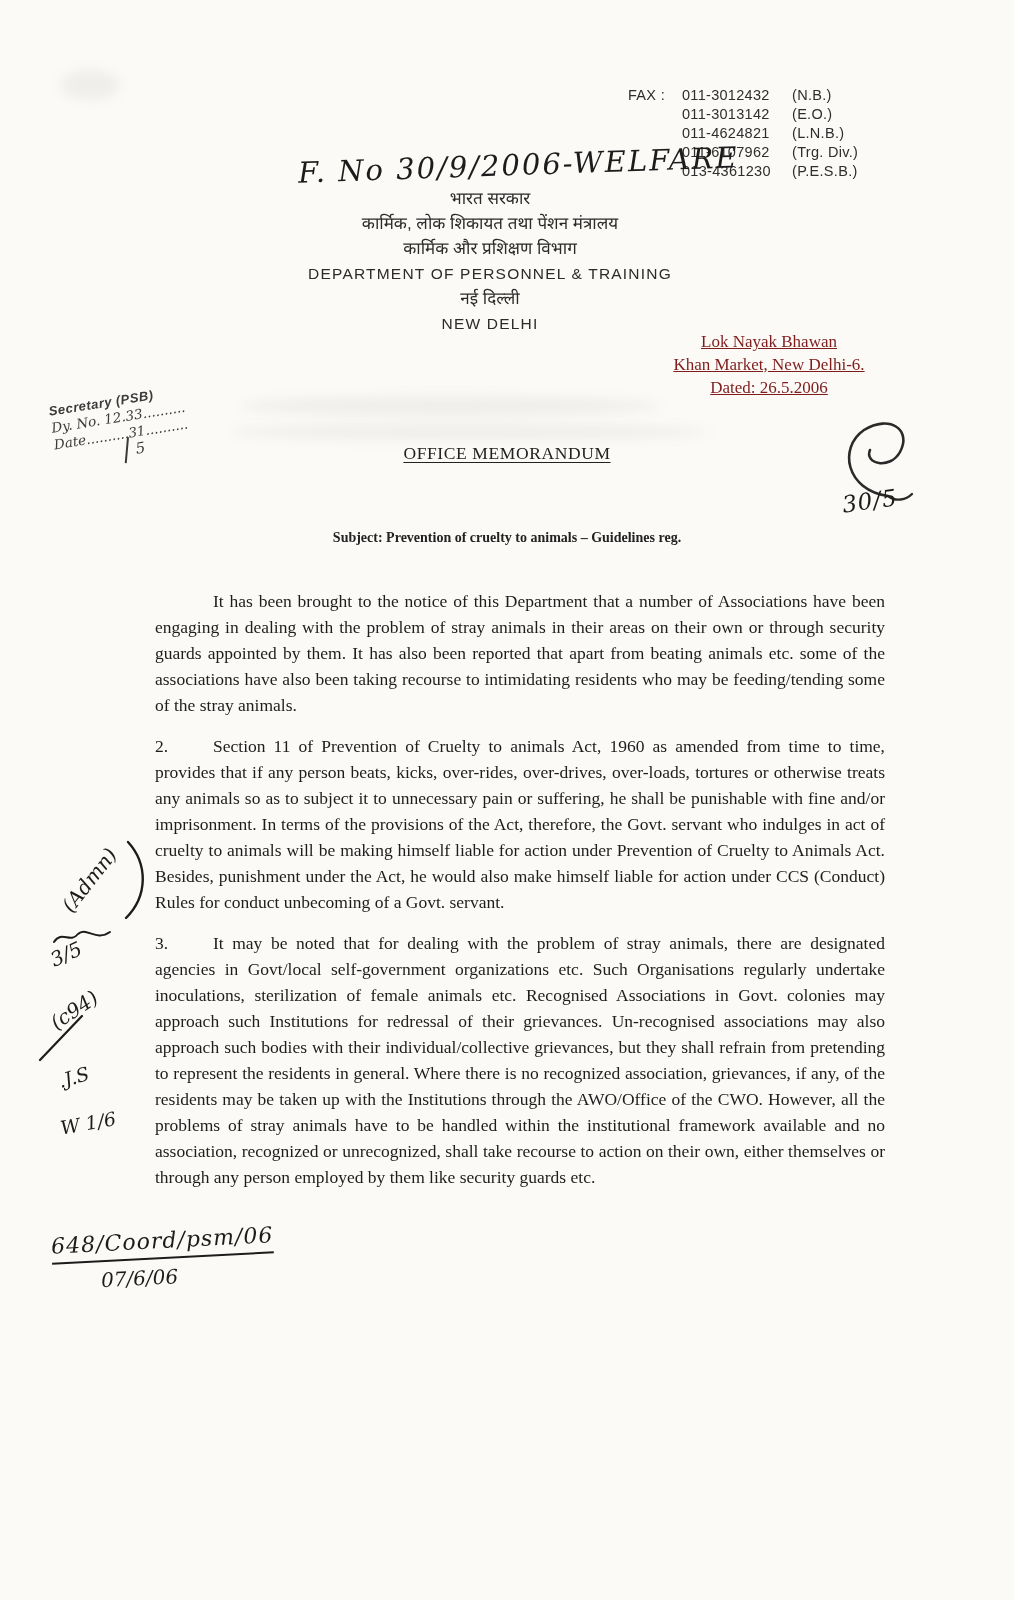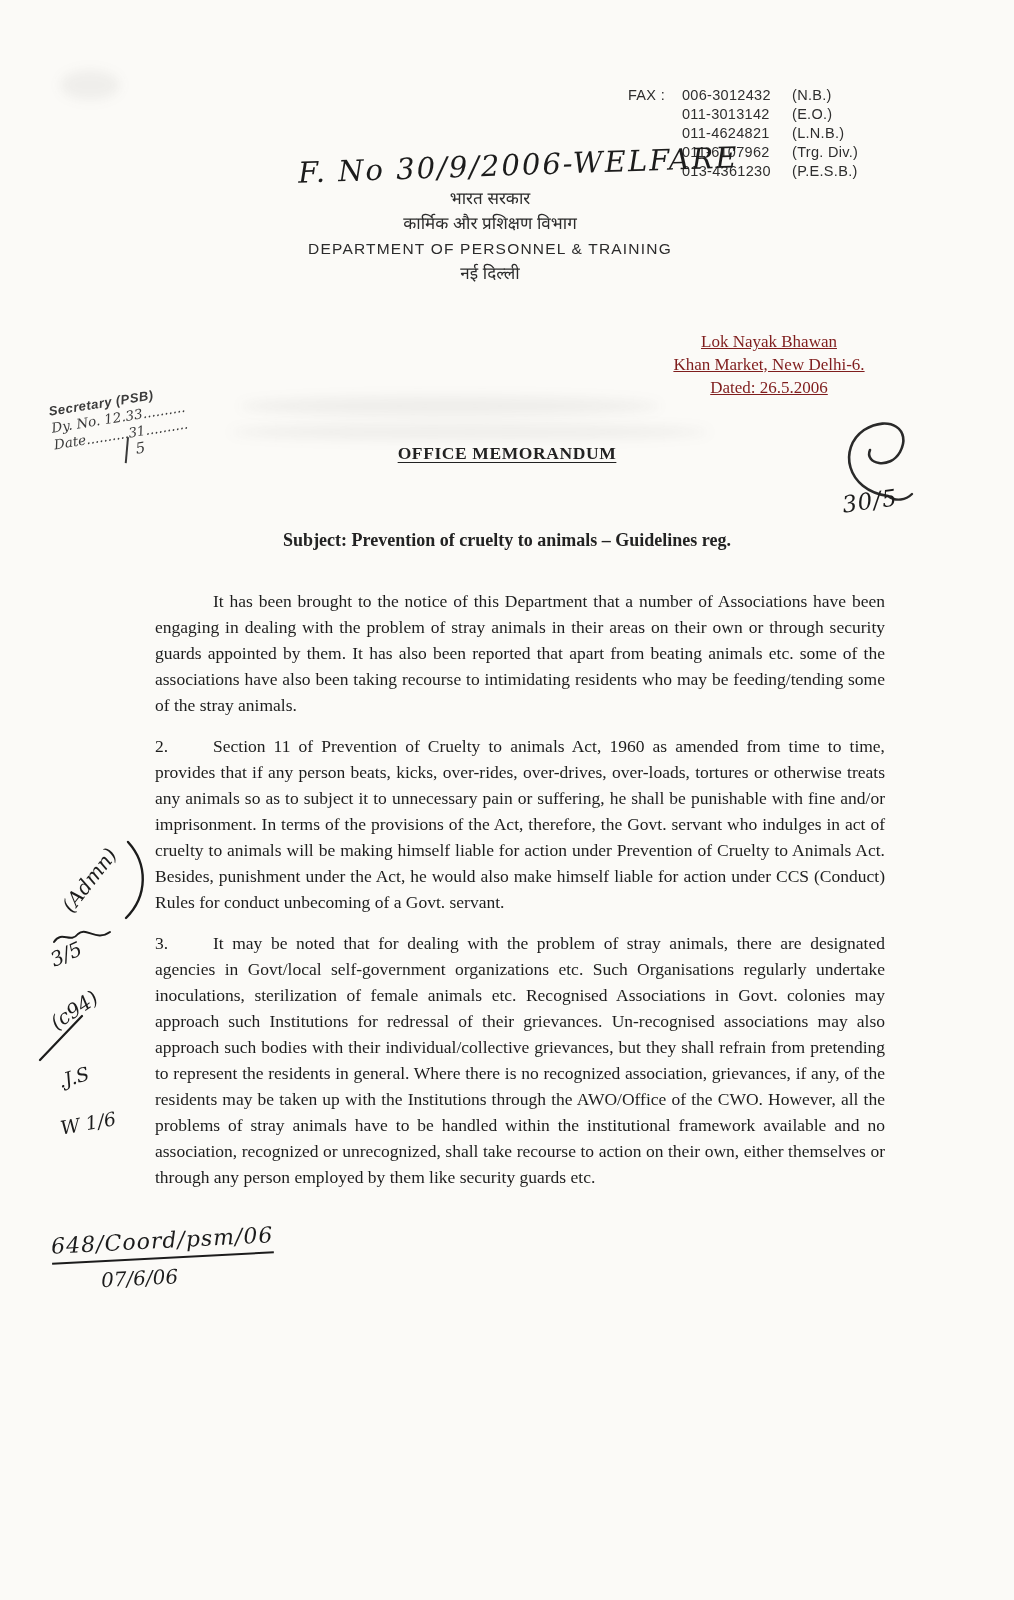--- a/index.html
+++ b/index.html
@@ -68,33 +68,33 @@
   .stamp .s1 { font-family:"Liberation Sans", sans-serif; font-weight:bold; font-size:13px; letter-spacing:0.5px; }
   .stamp .s4 { margin-left:80px; font-size:15px; }
   .stamp-slash-mark {
     position:absolute; left:70px; top:46px; width:1.5px; height:26px;
     background:#3a3a3a; transform:rotate(14deg);
   }
 
   
   .memo-title {
     position:absolute; top:443px; left:0; width:1014px;
-    text-align:center; font-weight:bold; font-size:17.5px;
+    text-align:center; font-weight:normal; font-size:17.5px;
     letter-spacing:0.6px;
   }
   .memo-title span { text-decoration:underline; text-underline-offset:3px; }
   .flourish-wrap { position:absolute; top:412px; left:828px; }
   .receipt-number {
     position:absolute; top:488px; left:842px;
     font-size:23px; transform:rotate(-8deg); letter-spacing:1px;
   }
 
   .subject-line {
     position:absolute; top:530px; left:0; width:1014px;
-    text-align:center; font-weight:bold; font-size:18px;
+    text-align:center; font-weight:bold; font-size:14px;
   }
 
   
   .body-text {
     position:absolute; top:588px; left:155px; width:730px;
     font-size:17.5px; line-height:26px;
     text-align:justify; color:#1d1d1d;
   }
   .body-para { margin:0 0 15px 0; }
   .para-number { display:inline-block; width:58px; }
@@ -119,21 +119,21 @@
 
 <div class="page">
 
   <div class="artifact smudge" style="top:70px; left:60px; width:60px; height:30px;"></div>
   <div class="artifact smudge" style="top:396px; left:240px; width:420px; height:20px;"></div>
   <div class="artifact smudge" style="top:424px; left:230px; width:480px; height:16px;"></div>
 
   <div class="fax-block">
     <div class="fax-row">
       <span class="fax-label">FAX :</span>
-      <span class="fax-number">006-3012432</span>
+      <span class="fax-number">011-3012432</span>
       <span class="fax-dept">(N.B.)</span>
     </div>
     <div class="fax-row">
       <span class="fax-label"></span>
       <span class="fax-number">011-3013142</span>
       <span class="fax-dept">(E.O.)</span>
     </div>
     <div class="fax-row">
       <span class="fax-label"></span>
       <span class="fax-number">011-4624821</span>
@@ -148,23 +148,25 @@
       <span class="fax-label"></span>
       <span class="fax-number">013-4361230</span>
       <span class="fax-dept">(P.E.S.B.)</span>
     </div>
   </div>
 
   <div class="handwriting file-number">F. No 30/9/2006-WELFARE</div>
 
   <div class="letterhead">
     <div class="lh-hi">भारत सरकार</div>
+    <div class="lh-hi">कार्मिक, लोक शिकायत तथा पेंशन मंत्रालय</div>
     <div class="lh-hi">कार्मिक और प्रशिक्षण विभाग</div>
     <div class="lh-en">DEPARTMENT OF PERSONNEL &amp; TRAINING</div>
     <div class="lh-hi">नई दिल्ली</div>
+    <div class="lh-en">NEW DELHI</div>
   </div>
 
   <div class="address-block">
     <div>Lok Nayak Bhawan</div>
     <div>Khan Market, New Delhi-6.</div>
     <div>Dated: 26.5.2006</div>
   </div>
 
   <div class="stamp handwriting">
     <div class="s1">Secretary (PSB)</div>

